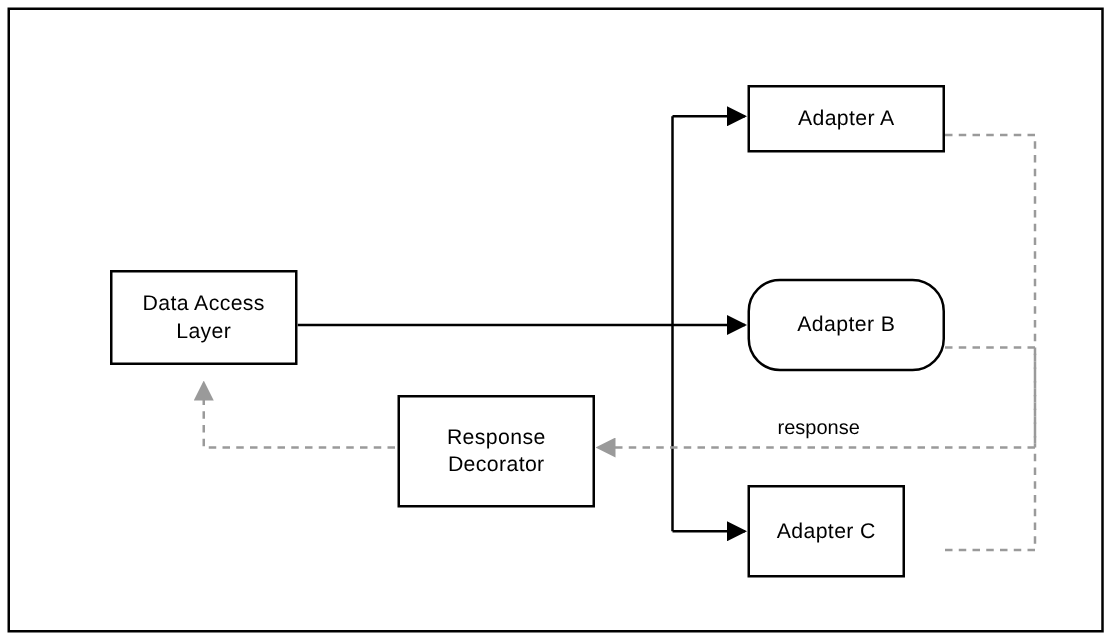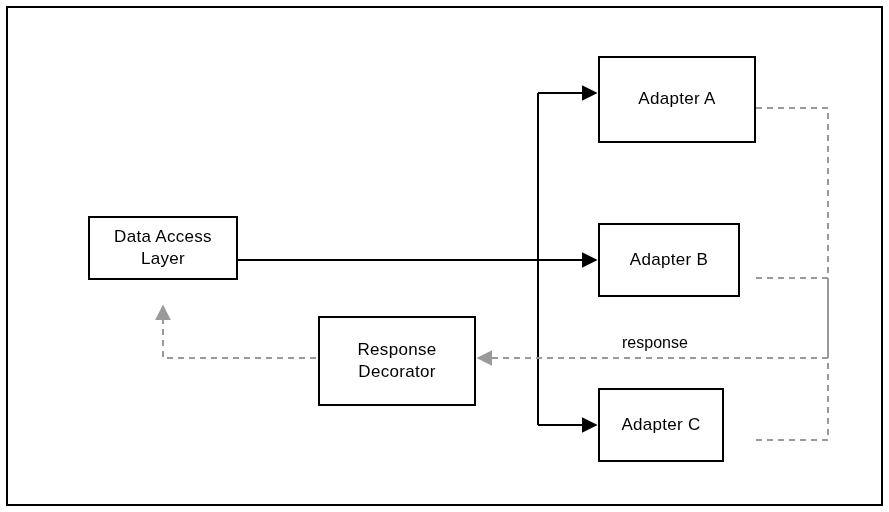--- a/index.html
+++ b/index.html
@@ -77,33 +77,33 @@
 
     <path d="M 748 270 L 820 270 L 820 350" stroke="#9a9a9a" stroke-width="2" stroke-dasharray="6 5" fill="none"></path>
 
     <path d="M 748 432 L 820 432 L 820 350" stroke="#9a9a9a" stroke-width="2" stroke-dasharray="6 5" fill="none"></path>
 
     <path d="M 820 350 L 470 350" stroke="#9a9a9a" stroke-width="2" stroke-dasharray="6 5" fill="none" marker-end="url(#arrow-dashed)"></path>
 
     <path d="M 308 350 L 155 350 L 155 298" stroke="#9a9a9a" stroke-width="2" stroke-dasharray="6 5" fill="none" marker-end="url(#arrow-dashed)"></path>
   </svg>
 
-  <div class="box" id="box-dal" style="left: 80px; top: 208px; width: 150px; height: 64px;">
+  <div class="box" id="box-dal" style="left: 80px; top: 208px; width: 150px; height: 76px;">
     <span>Data Access<br>Layer</span>
   </div>
 
   <div class="box" id="box-decorator" style="left: 310px; top: 308px; width: 158px; height: 90px;">
     <span>Response<br>Decorator</span>
   </div>
 
-  <div class="box" id="box-a" style="left: 590px; top: 48px; width: 158px; height: 87px; text-align: center;">
+  <div class="box" id="box-a" style="left: 590px; top: 60px; width: 158px; height: 54px; text-align: center;">
     <span>Adapter A</span>
   </div>
 
-  <div class="box" id="box-b" style="left: 590px; top: 215px; width: 142px; height: 74px;">
+  <div class="box" id="box-b" style="left: 590px; top: 215px; width: 158px; height: 74px; border-radius: 26px;">
     <span>Adapter B</span>
   </div>
 
   <div class="box" id="box-c" style="left: 590px; top: 380px; width: 126px; height: 74px;">
     <span>Adapter C</span>
   </div>
 
   <div class="response-label" style="left:608px; top:326px;">
     <span>response</span>
   </div>

